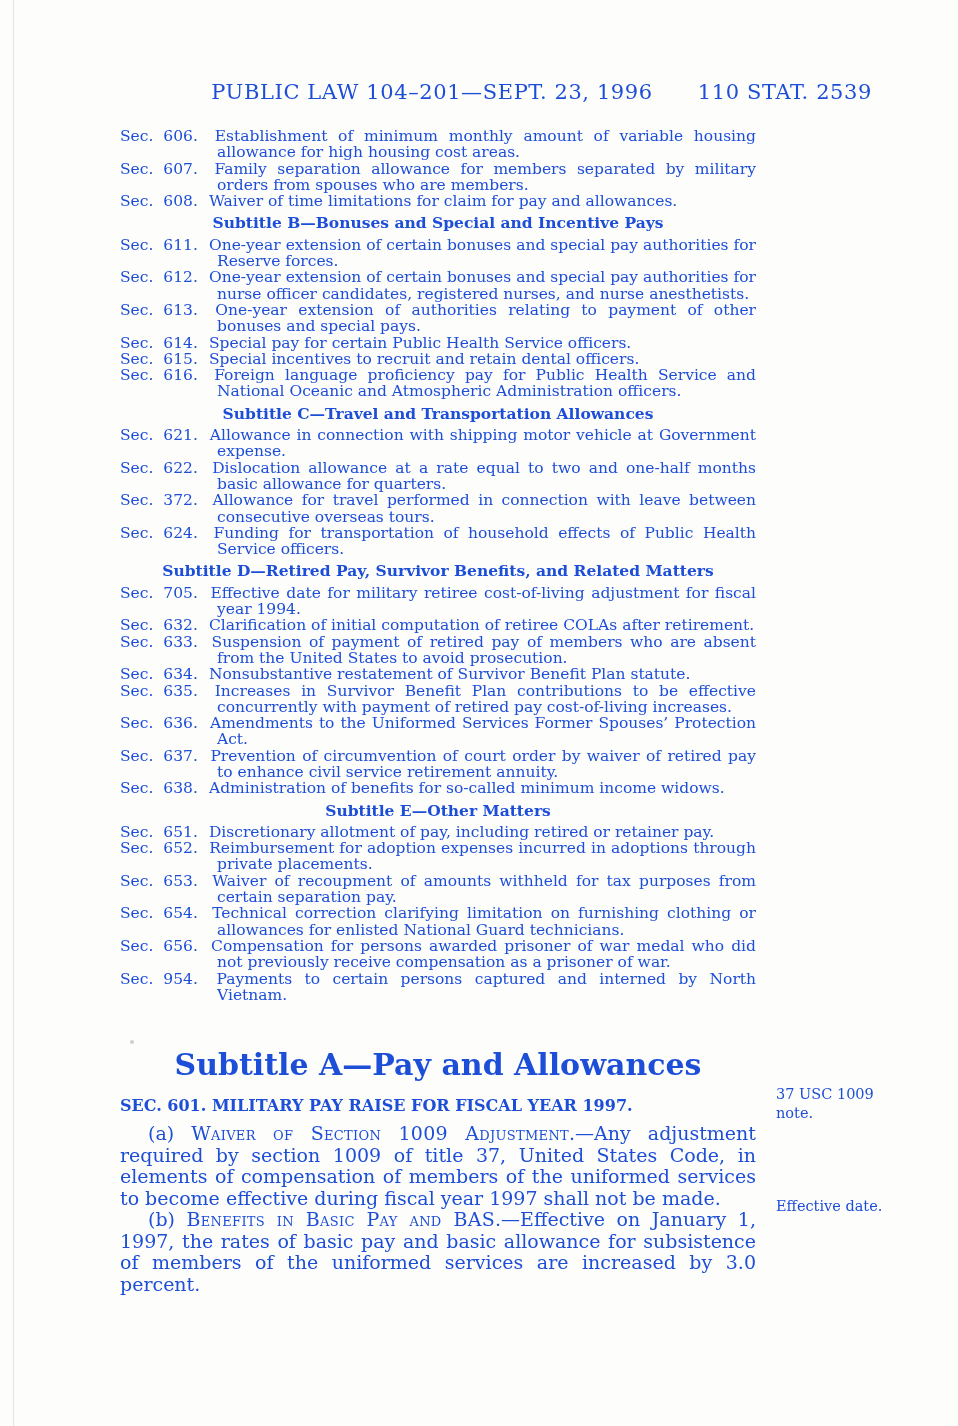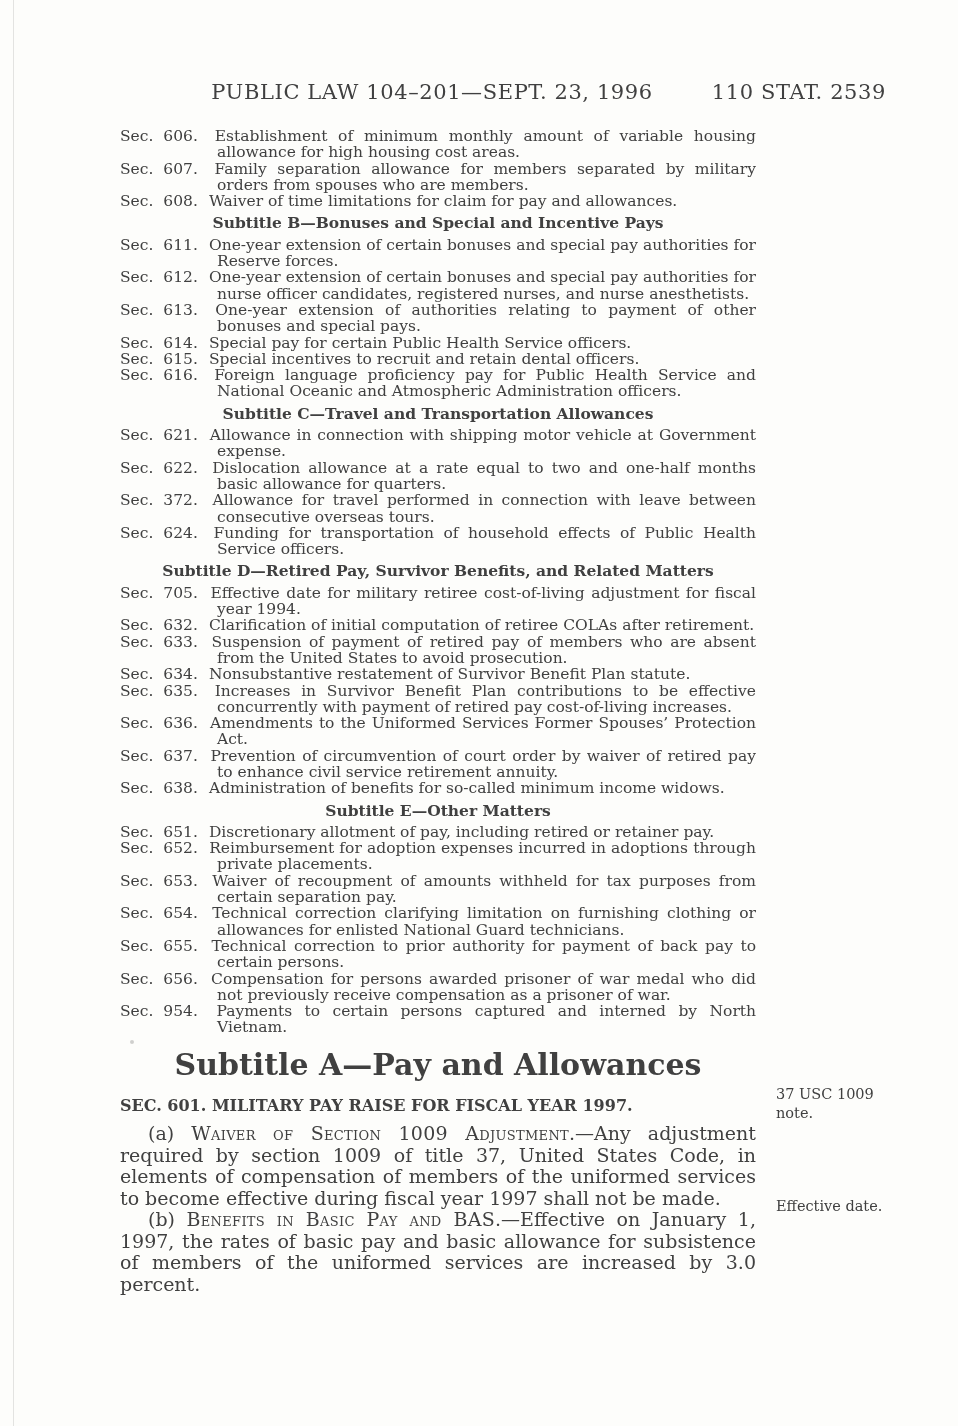--- a/index.html
+++ b/index.html
@@ -2,21 +2,21 @@
 <html><head>
 <meta charset="utf-8">
 <style>
   html, body { margin: 0; padding: 0; background: #e8e8e6; }
   .page {
     position: relative;
     width: 958px;
     height: 1426px;
     background: #fdfdfb;
     font-family: "DejaVu Serif", "Liberation Serif", serif;
-    color: #404040;
+    color: #1d4ed8;
     overflow: hidden;
   }
   .scan-edge-line {
     position: absolute;
     left: 13px; top: 0;
     width: 1px; height: 100%;
     background: rgba(0,0,0,0.10);
   }
   .scan-dot {
     position: absolute;
@@ -34,21 +34,21 @@
     position: absolute;
     left: 0; top: 0;
     width: 624px;
     text-align: center;
     font-size: 21px;
     letter-spacing: 0.6px;
     white-space: nowrap;
   }
   .stat-number {
     position: absolute;
-    right: 4px; top: 0;
+    right: 18px; top: 0;
     font-size: 21px;
     letter-spacing: 0.6px;
     white-space: nowrap;
   }
   .toc {
     position: absolute;
     left: 120px; top: 128px;
     width: 636px;
     font-size: 15.5px;
     line-height: 16.3px;
@@ -148,21 +148,20 @@
       <div class="toc-entry"><span class="toc-num">Sec. 634.</span> <span>Nonsubstantive restatement of Survivor Benefit Plan statute.</span></div>
       <div class="toc-entry"><span class="toc-num">Sec. 635.</span> <span>Increases in Survivor Benefit Plan contributions to be effective concurrently with payment of retired pay cost-of-living increases.</span></div>
       <div class="toc-entry"><span class="toc-num">Sec. 636.</span> <span>Amendments to the Uniformed Services Former Spouses’ Protection Act.</span></div>
       <div class="toc-entry"><span class="toc-num">Sec. 637.</span> <span>Prevention of circumvention of court order by waiver of retired pay to enhance civil service retirement annuity.</span></div>
       <div class="toc-entry"><span class="toc-num">Sec. 638.</span> <span>Administration of benefits for so-called minimum income widows.</span></div>
       <div class="toc-subtitle">Subtitle E—Other Matters</div>
       <div class="toc-entry"><span class="toc-num">Sec. 651.</span> <span>Discretionary allotment of pay, including retired or retainer pay.</span></div>
       <div class="toc-entry"><span class="toc-num">Sec. 652.</span> <span>Reimbursement for adoption expenses incurred in adoptions through private placements.</span></div>
       <div class="toc-entry"><span class="toc-num">Sec. 653.</span> <span>Waiver of recoupment of amounts withheld for tax purposes from certain separation pay.</span></div>
       <div class="toc-entry"><span class="toc-num">Sec. 654.</span> <span>Technical correction clarifying limitation on furnishing clothing or allowances for enlisted National Guard technicians.</span></div>
-      <div class="toc-entry"><span class="toc-num">Sec. 655.</span> <span>Technical correction to prior authority for payment of back pay to certain persons.</span></div>
       <div class="toc-entry"><span class="toc-num">Sec. 656.</span> <span>Compensation for persons awarded prisoner of war medal who did not previously receive compensation as a prisoner of war.</span></div>
       <div class="toc-entry"><span class="toc-num">Sec. 954.</span> <span>Payments to certain persons captured and interned by North Vietnam.</span></div>
     </div>
 
   <div class="main">
     <h1 class="subtitle-a-heading">Subtitle A—Pay and Allowances</h1>
     <h2 class="sec-heading">SEC. 601. MILITARY PAY RAISE FOR FISCAL YEAR 1997.</h2>
     <p class="body-para first"><span>(a) </span><span class="sc">Waiver of Section 1009 Adjustment</span><span>.—Any adjustment required by section 1009 of title 37, United States Code, in elements of compensation of members of the uniformed services to become effective during fiscal year 1997 shall not be made.</span></p>
     <p class="body-para"><span>(b) </span><span class="sc">Benefits in Basic Pay and BAS</span><span>.—Effective on January 1, 1997, the rates of basic pay and basic allowance for subsistence of members of the uniformed services are increased by 3.0 percent.</span></p>
   </div>

